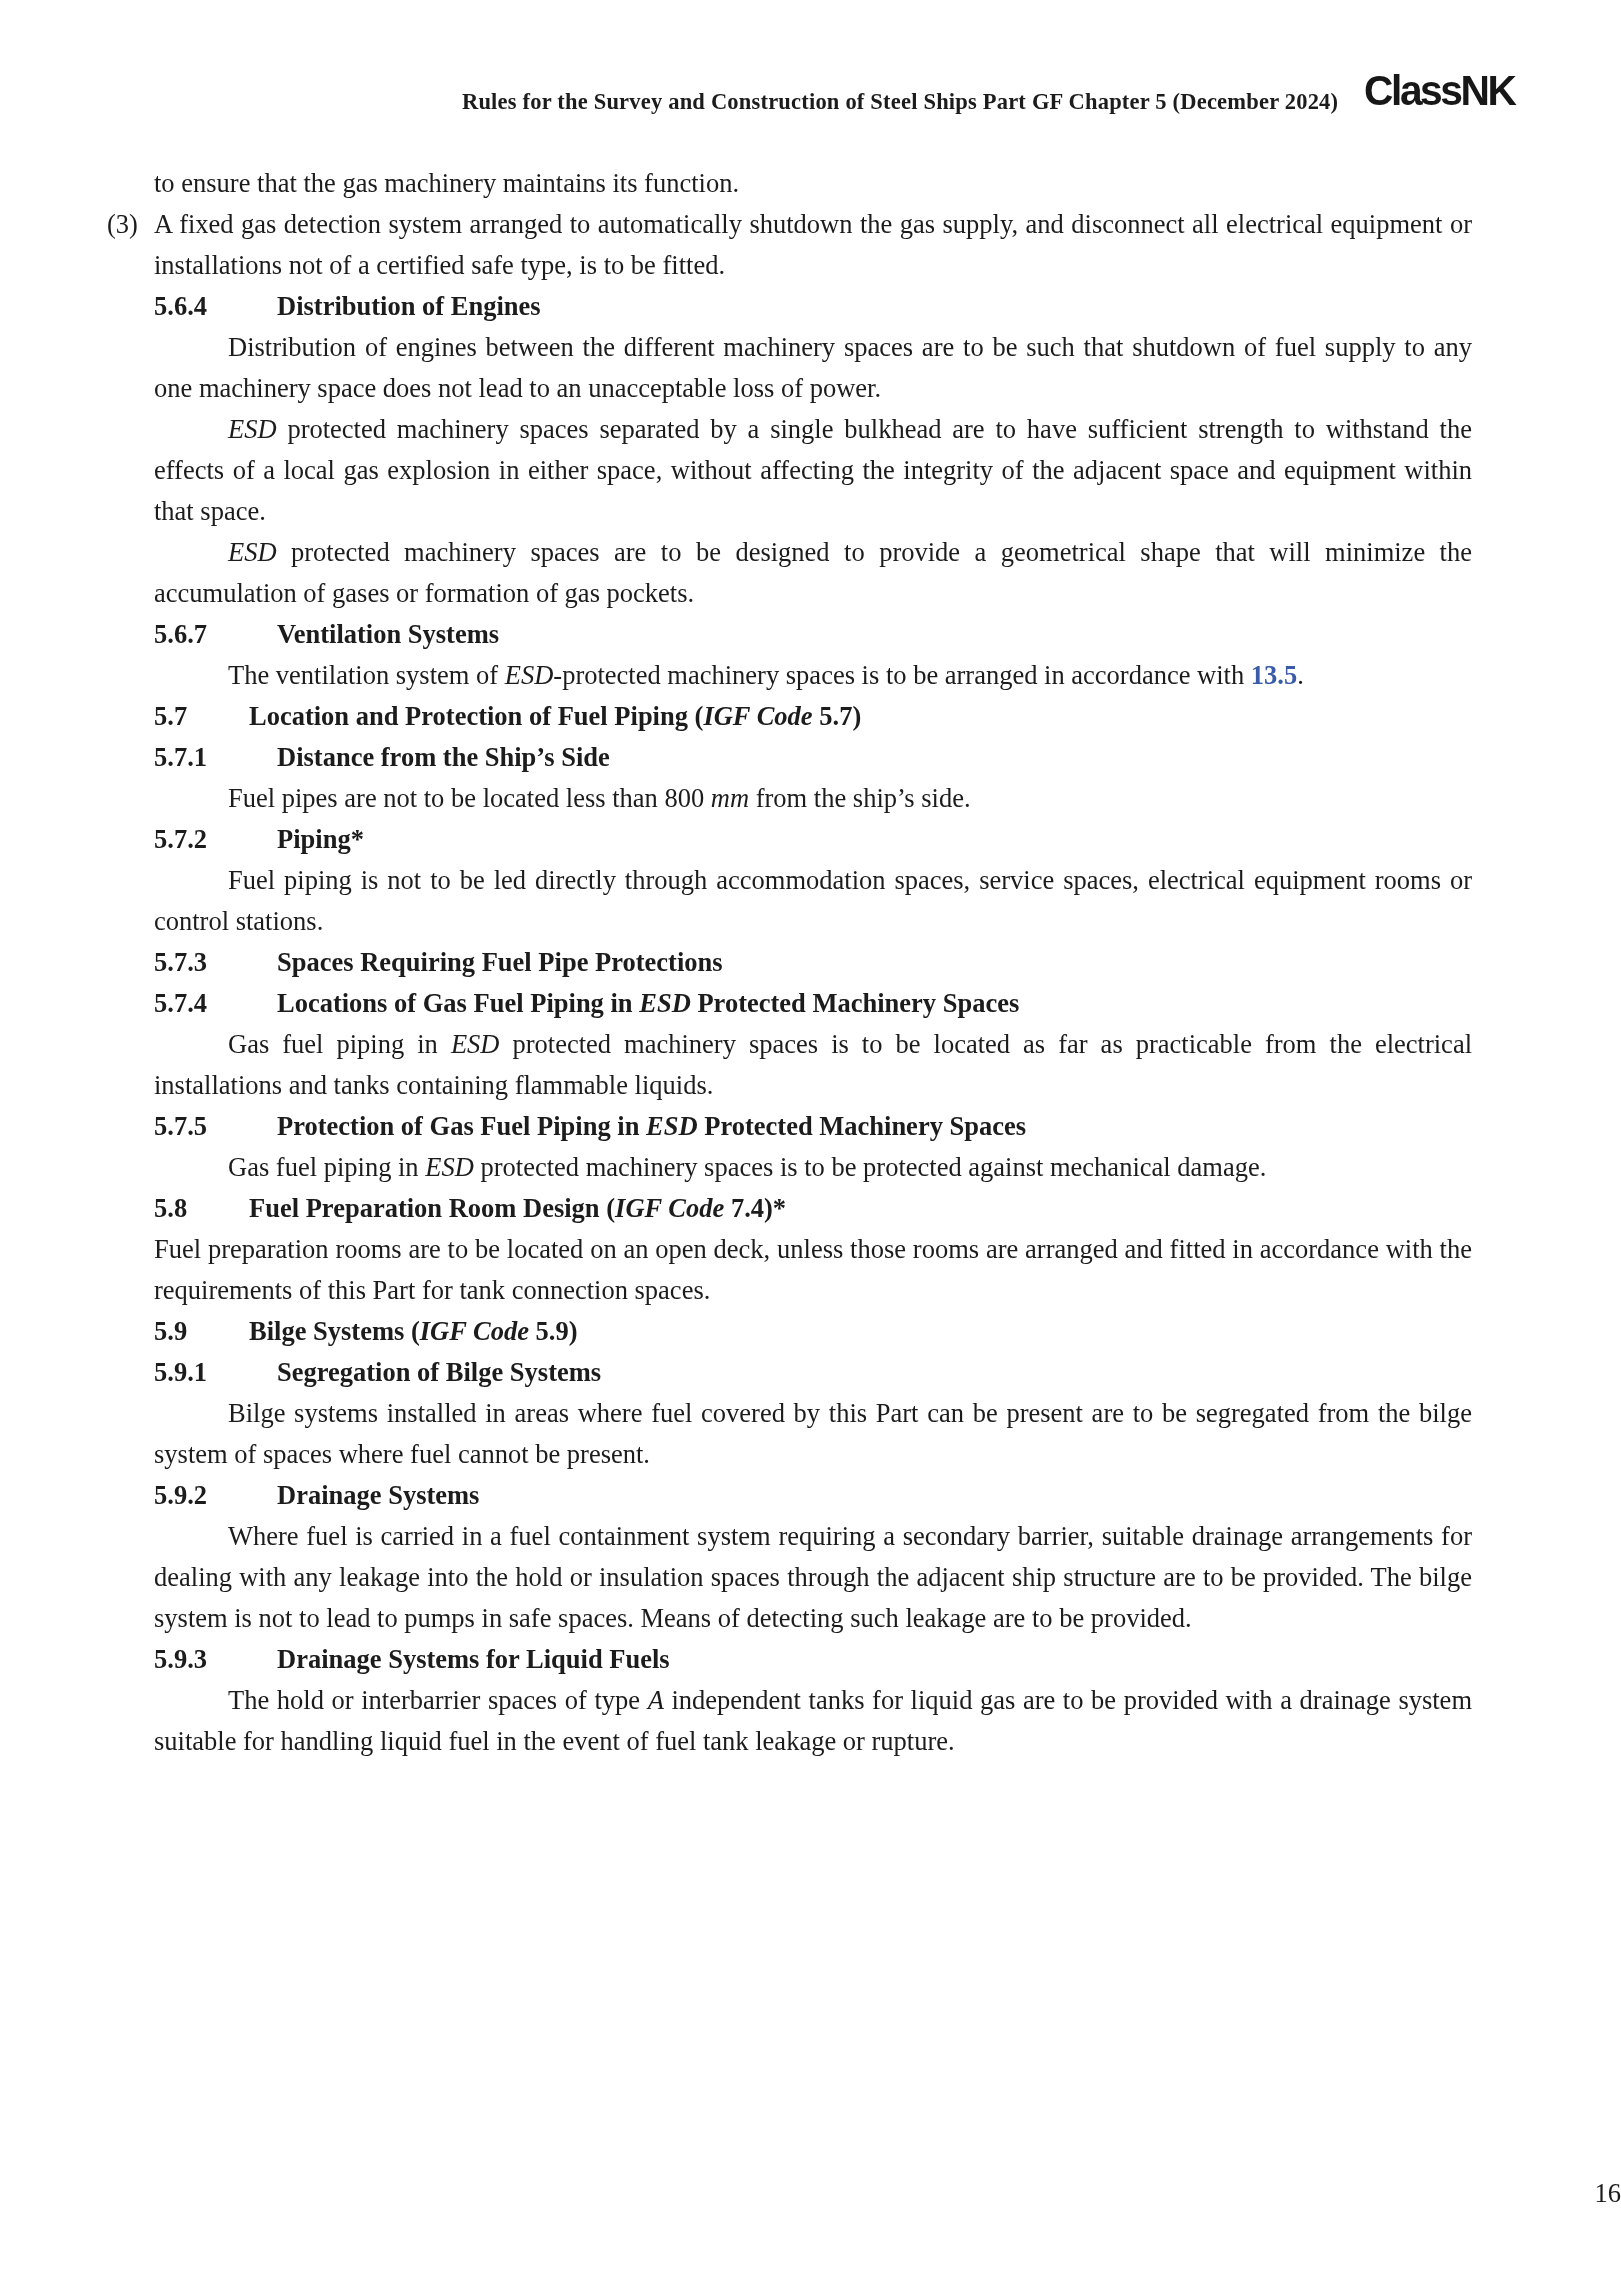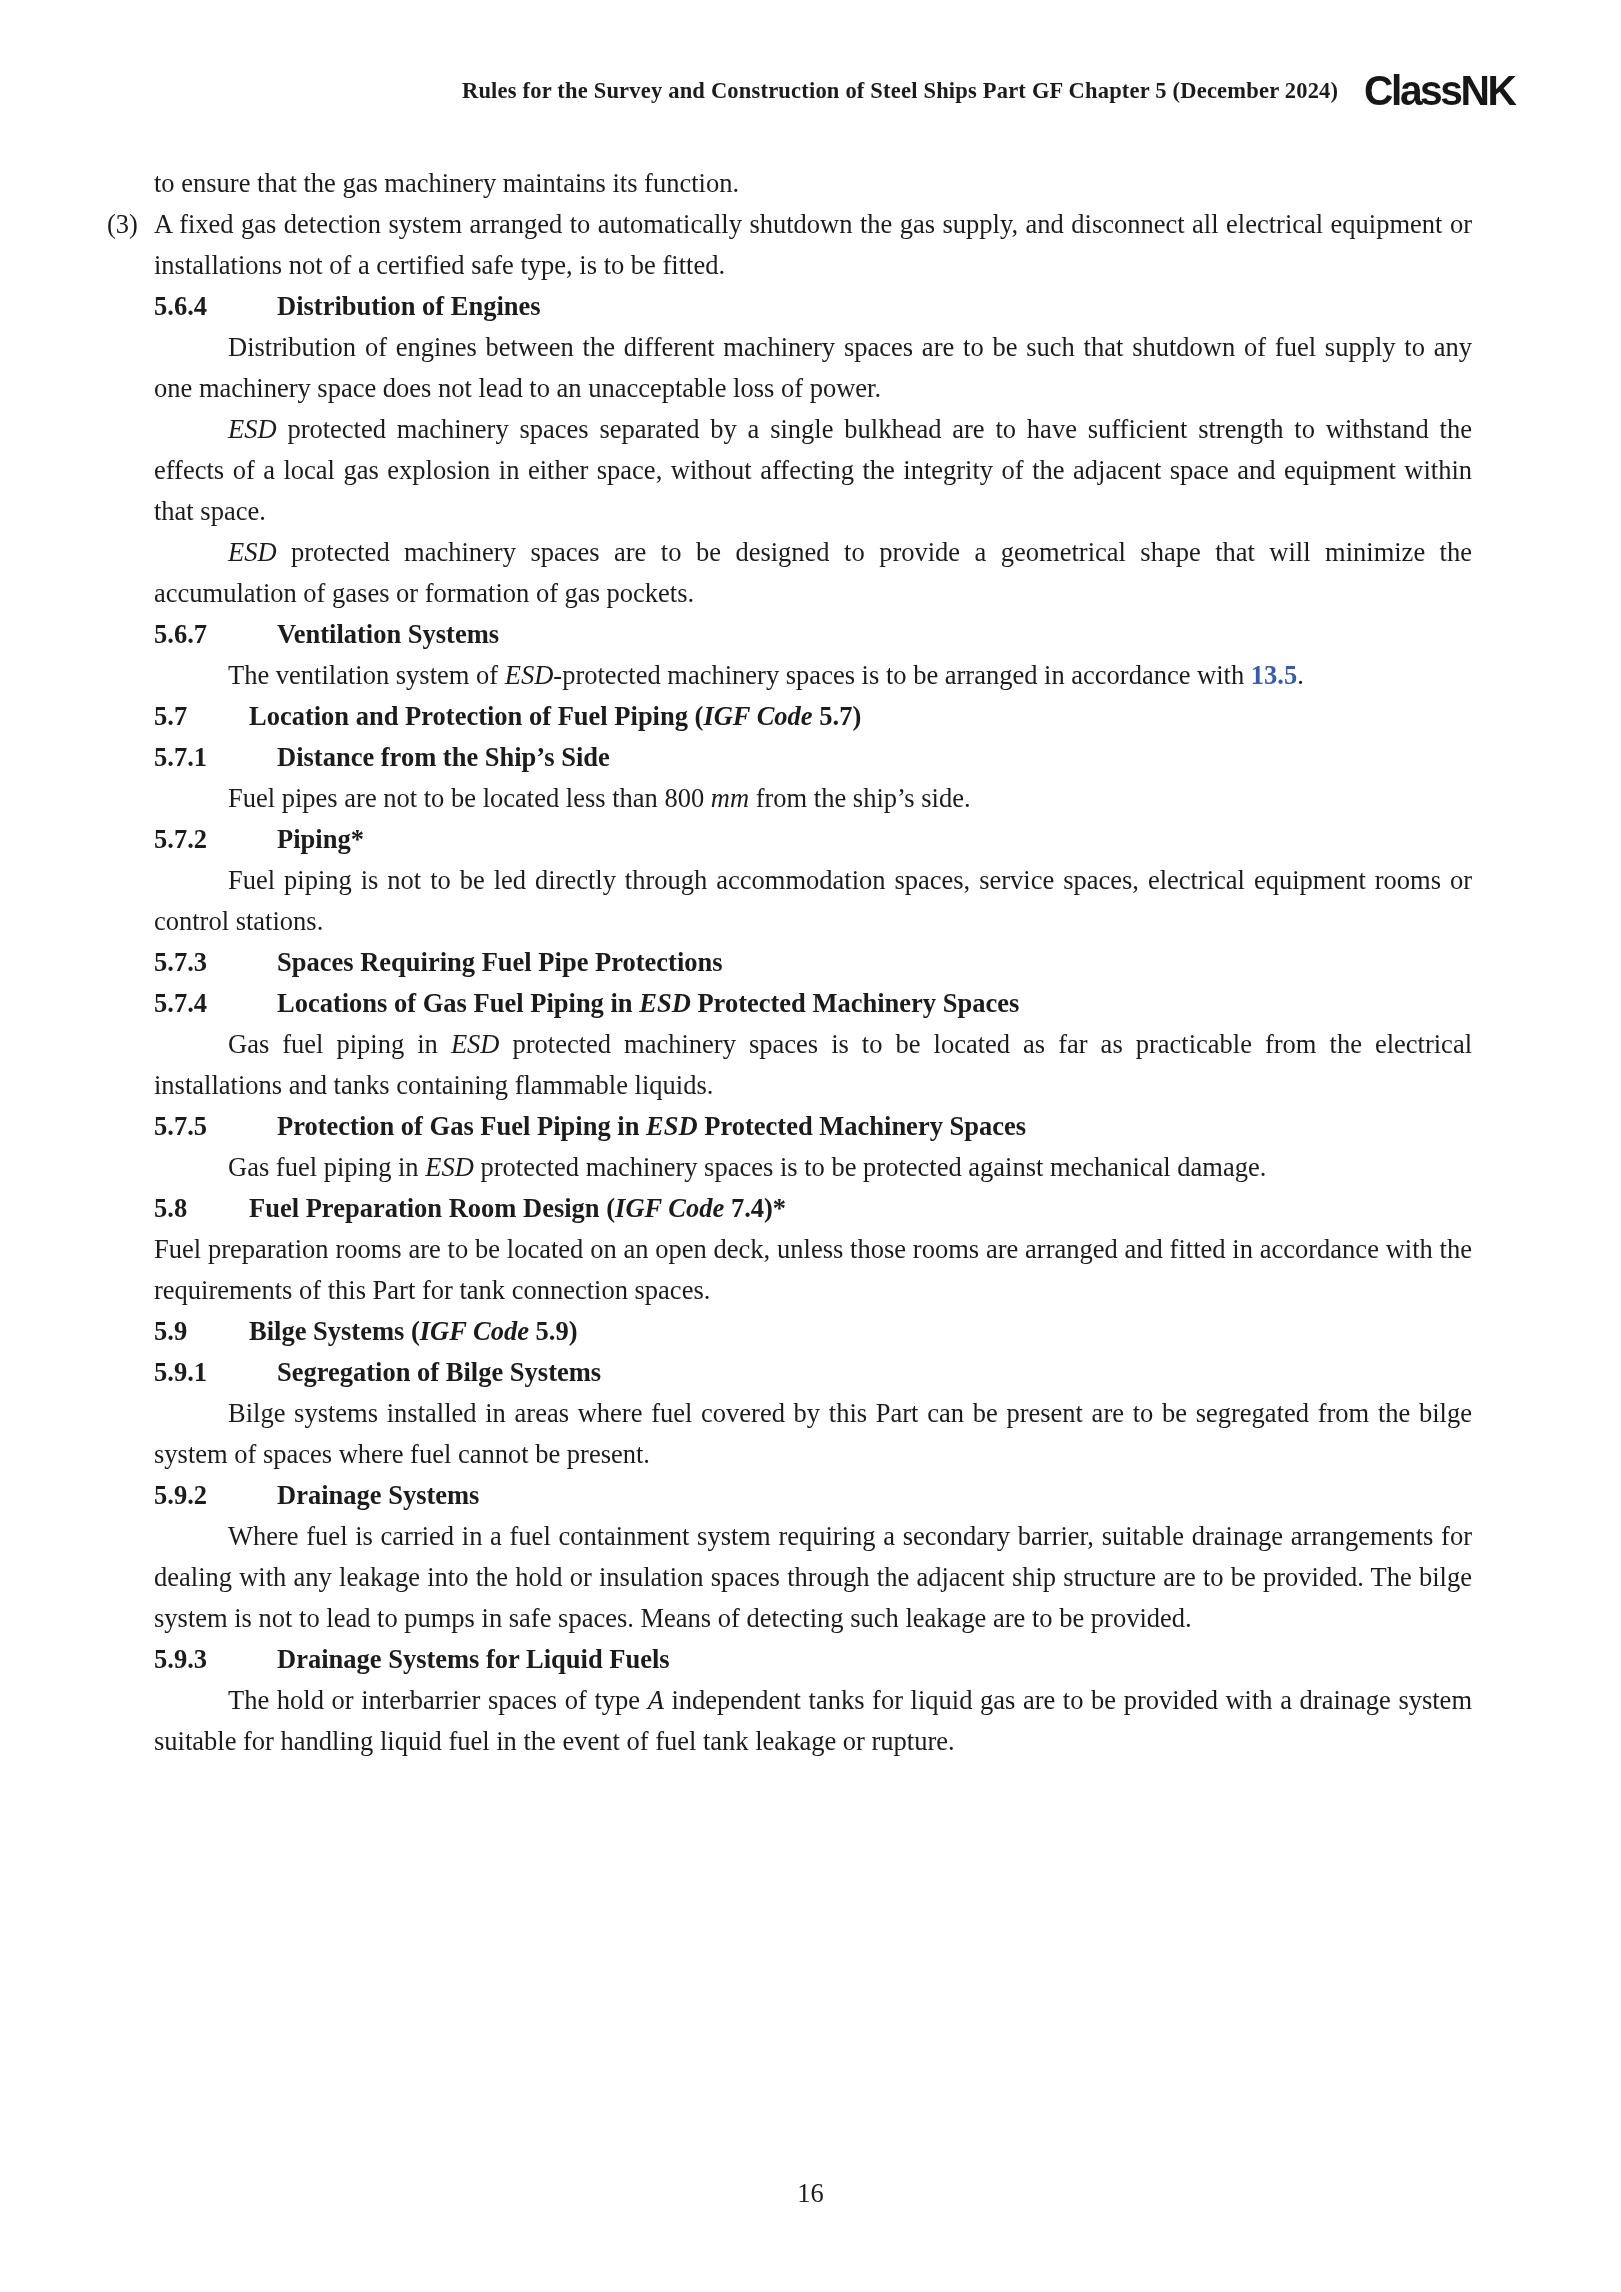--- a/index.html
+++ b/index.html
@@ -13,21 +13,21 @@
     color: #1c1c1c;
     overflow: hidden;
   }
   .header {
     position: absolute;
     top: 67px;
     left: 154px;
     right: 102px;
     display: flex;
     justify-content: flex-end;
-    align-items: center;
+    align-items: flex-end;
     gap: 25.5px;
     white-space: nowrap;
   }
   .header-title {
     font-weight: bold;
     font-size: 22.5px;
     letter-spacing: 0.2px;
   }
   .logo {
     font-family: "Liberation Sans", "DejaVu Sans", sans-serif;
@@ -56,21 +56,21 @@
   .h2 { margin-top: 41px; margin-bottom: 41px; }
   .h2 .num { display: inline-block; width: 95px; font-style: normal; }
   .h3 .num { display: inline-block; width: 123px; font-style: normal; }
   .seg-i { font-style: italic; }
   .seg-link { color: var(--link-color, #3a5ca8); font-weight: bold; }
   .page-number {
     position: absolute;
     top: 2178px;
     left: 0;
     width: 100%;
-    text-align: center;
+    text-align: right;
     font-size: 26.5px;
   }
 </style>
 </head>
 <body>
 
 <div class="page">
   <div class="header">
     <span class="header-title">Rules for the Survey and Construction of Steel Ships Part GF Chapter 5 (December 2024)</span>
     <span class="logo">ClassNK</span>

